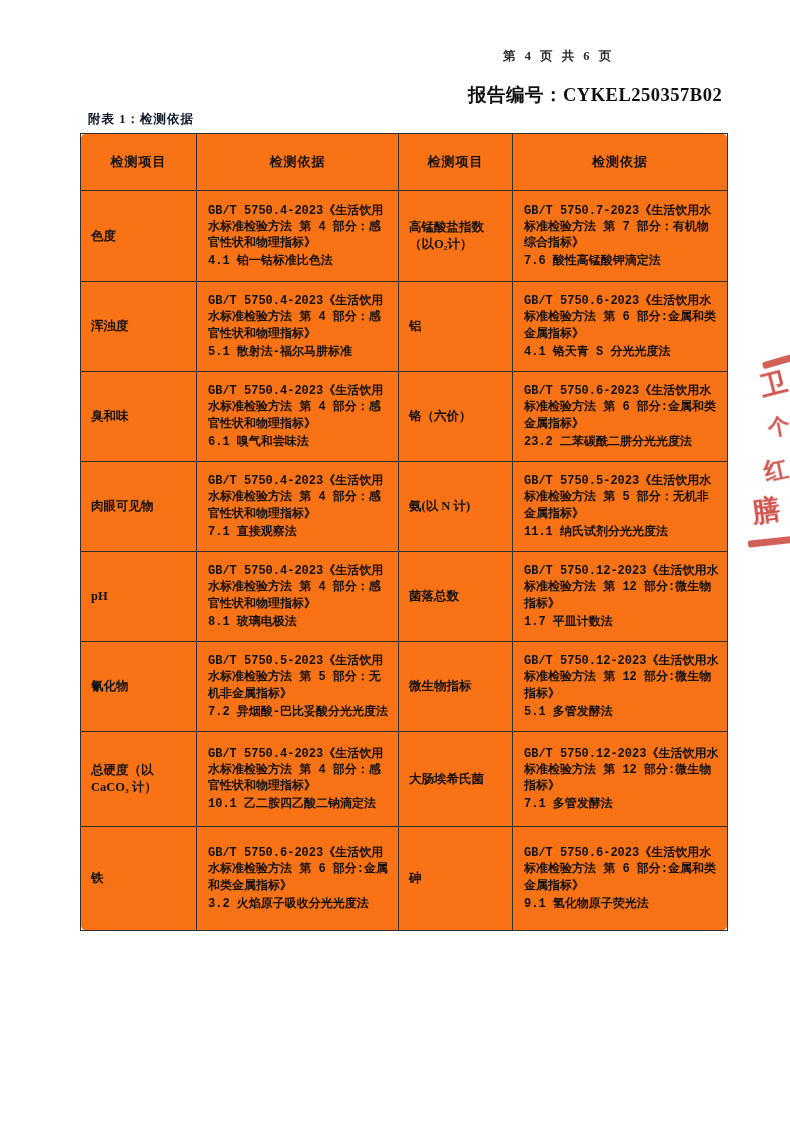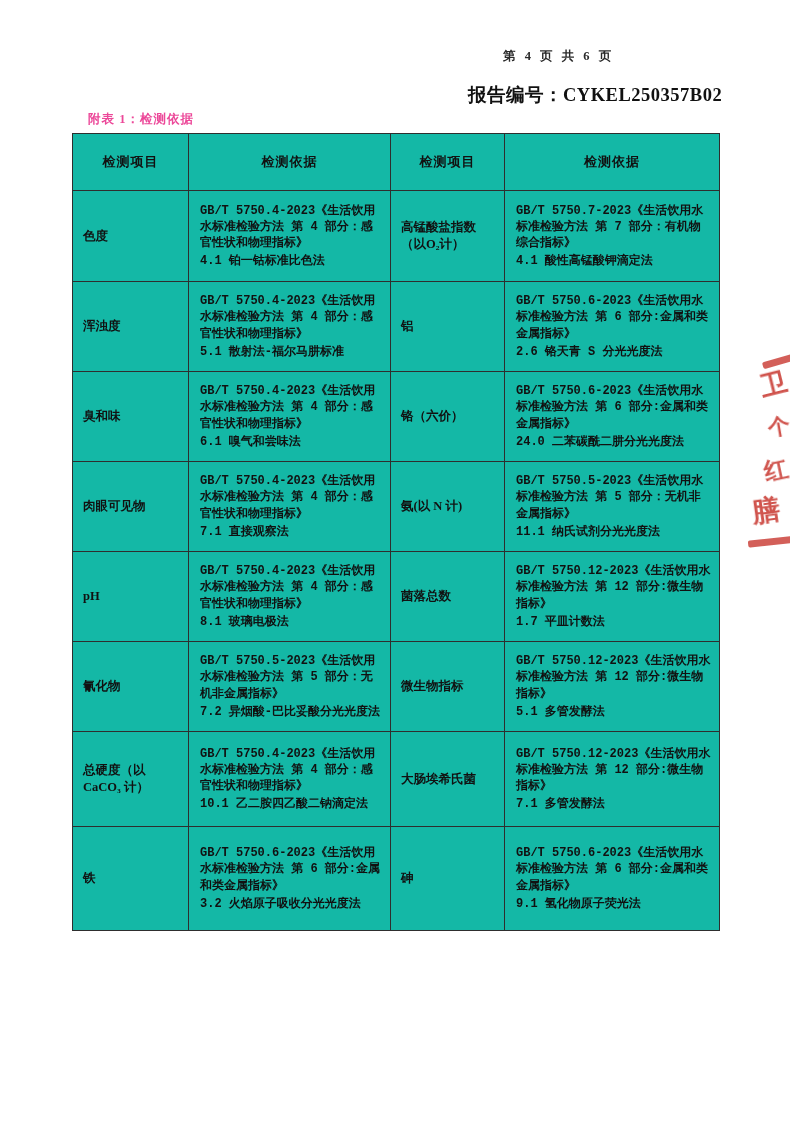--- a/index.html
+++ b/index.html
@@ -12,26 +12,27 @@
     position:absolute;top:48px;left:503px;
     font-size:12.5px;font-weight:600;letter-spacing:3px;color:#2a2a2a;
   }
   .report-no{
     position:absolute;top:82px;left:468px;
     font-size:18.5px;font-weight:700;letter-spacing:.5px;color:#111;
     white-space:nowrap;
   }
   .caption{
     position:absolute;top:111px;left:88px;
-    font-size:12.5px;font-weight:700;color:#ec4899;letter-spacing:1px;
+    font-size:12.5px;font-weight:700;color:#0f172a;letter-spacing:1px;
   }
   table.basis-table{
-    position:absolute;top:133px;left:72px;width:647px;
+    position:absolute;top:133px;left:80px;width:647px;
     border-collapse:collapse;table-layout:fixed;
-    background:#14b8a6;
+    background:#f97316;
+    border-radius:8px;
   }
   .basis-table th,.basis-table td{
     border:1.6px solid #2e2e2e;vertical-align:middle;
     overflow:hidden;
   }
   .basis-table th{
     height:54px;font-size:13px;font-weight:700;text-align:center;
     letter-spacing:1px;color:#111;
   }
   .basis-table td.item{
@@ -96,45 +97,45 @@
   <tbody id="tbody">
       <tr>
         <td class="item">色度</td>
         <td class="basis">
           <div class="std">GB/T 5750.4-2023《生活饮用水标准检验方法 第 4 部分：感官性状和物理指标》</div>
           <div class="method">4.1 铂一钴标准比色法</div>
         </td>
         <td class="item">高锰酸盐指数（以O₂计）</td>
         <td class="basis">
           <div class="std">GB/T 5750.7-2023《生活饮用水标准检验方法 第 7 部分：有机物综合指标》</div>
-          <div class="method">4.1 酸性高锰酸钾滴定法</div>
+          <div class="method">7.6 酸性高锰酸钾滴定法</div>
         </td>
       </tr>
       <tr>
         <td class="item">浑浊度</td>
         <td class="basis">
           <div class="std">GB/T 5750.4-2023《生活饮用水标准检验方法 第 4 部分：感官性状和物理指标》</div>
           <div class="method">5.1 散射法-福尔马肼标准</div>
         </td>
         <td class="item">铝</td>
         <td class="basis">
           <div class="std">GB/T 5750.6-2023《生活饮用水标准检验方法 第 6 部分:金属和类金属指标》</div>
-          <div class="method">2.6 铬天青 S 分光光度法</div>
+          <div class="method">4.1 铬天青 S 分光光度法</div>
         </td>
       </tr>
       <tr>
         <td class="item">臭和味</td>
         <td class="basis">
           <div class="std">GB/T 5750.4-2023《生活饮用水标准检验方法 第 4 部分：感官性状和物理指标》</div>
           <div class="method">6.1 嗅气和尝味法</div>
         </td>
         <td class="item">铬（六价）</td>
         <td class="basis">
           <div class="std">GB/T 5750.6-2023《生活饮用水标准检验方法 第 6 部分:金属和类金属指标》</div>
-          <div class="method">24.0 二苯碳酰二肼分光光度法</div>
+          <div class="method">23.2 二苯碳酰二肼分光光度法</div>
         </td>
       </tr>
       <tr>
         <td class="item">肉眼可见物</td>
         <td class="basis">
           <div class="std">GB/T 5750.4-2023《生活饮用水标准检验方法 第 4 部分：感官性状和物理指标》</div>
           <div class="method">7.1 直接观察法</div>
         </td>
         <td class="item">氨(以 N 计)</td>
         <td class="basis">

